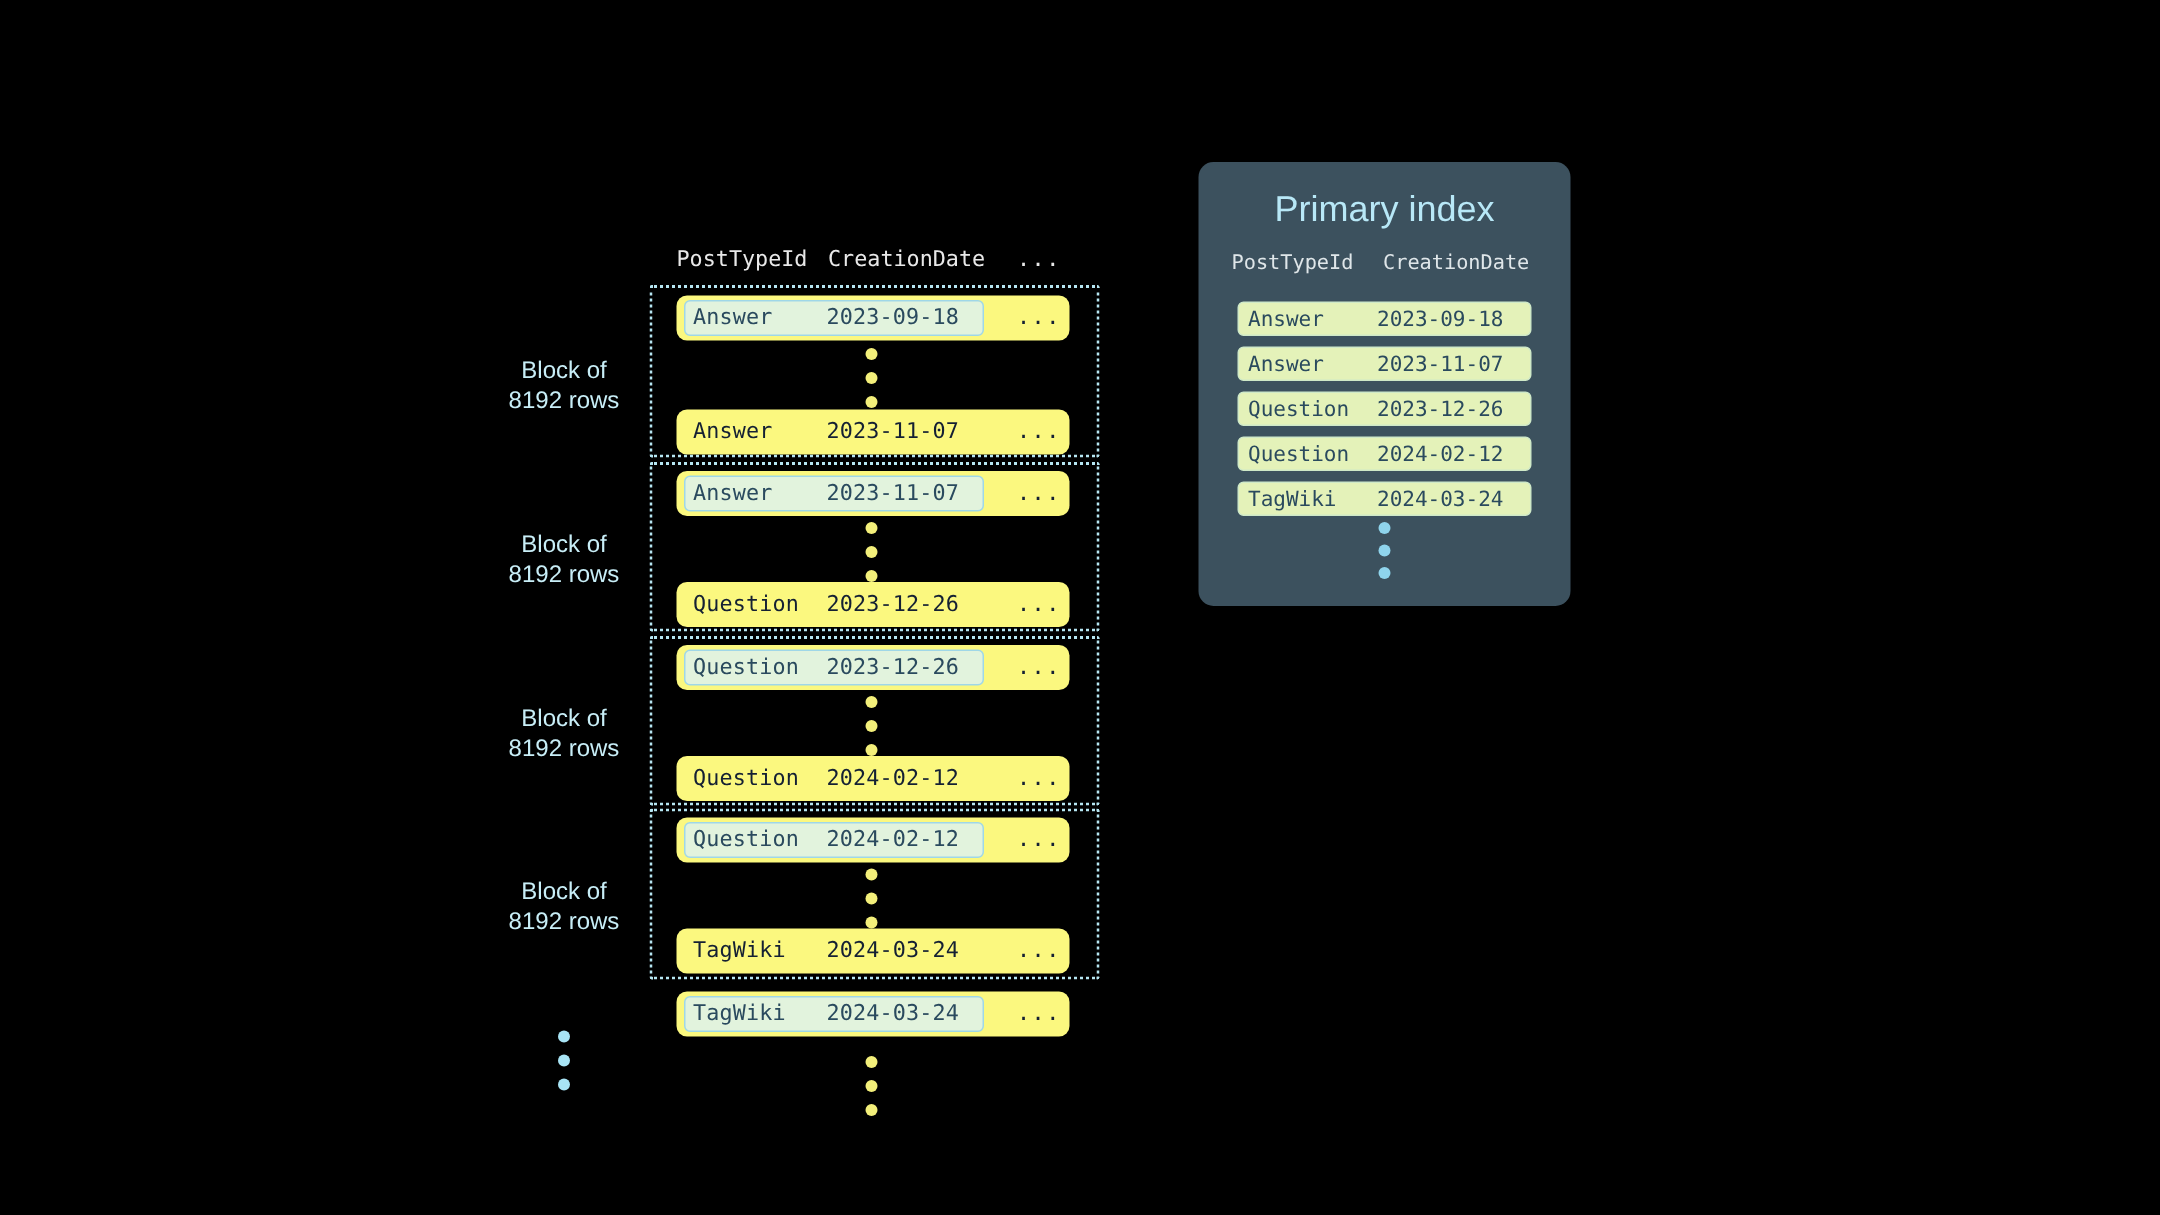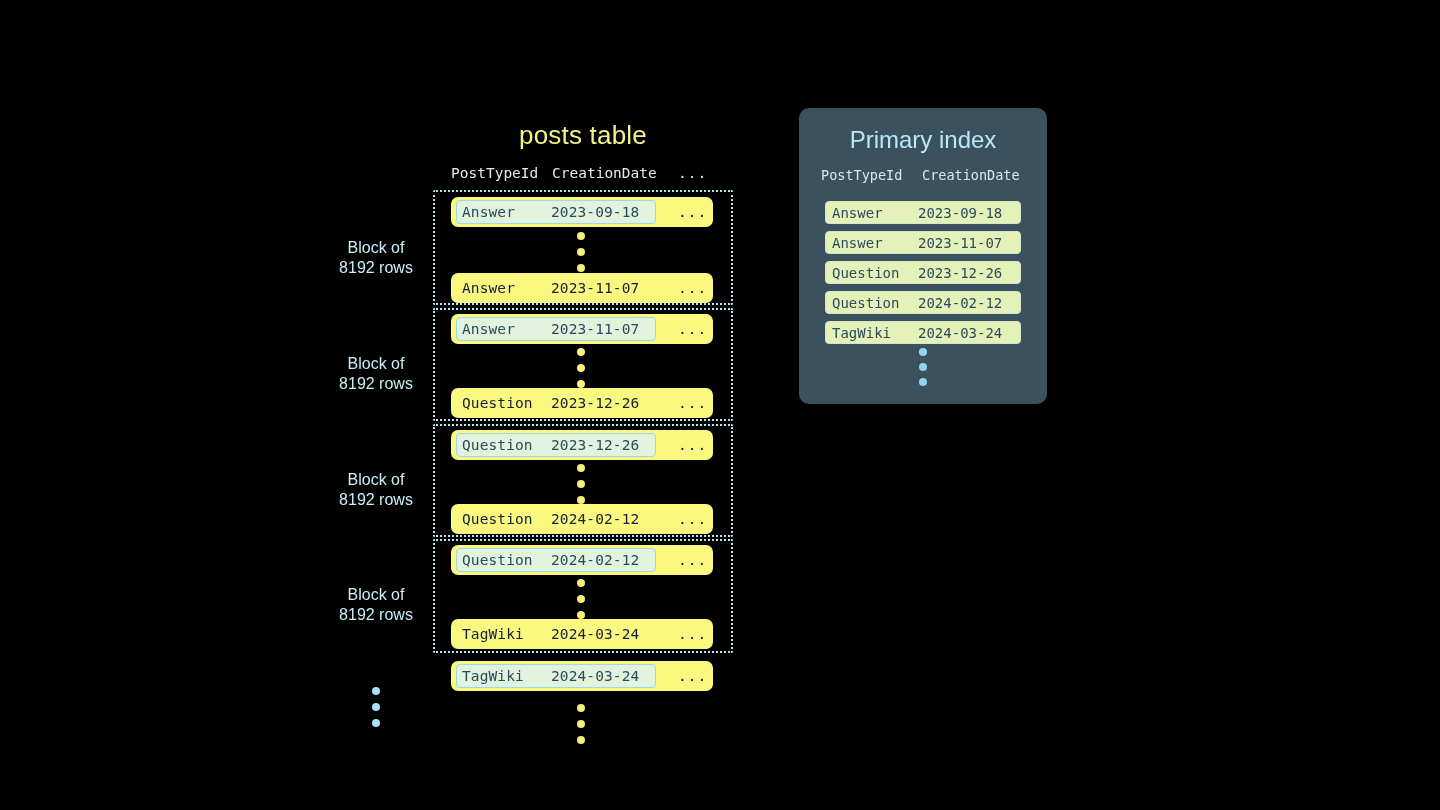--- a/index.html
+++ b/index.html
@@ -246,21 +246,20 @@
     background: #8fd4ec;
     margin-bottom: 7px;
   }
   .index-dots span:last-child { margin-bottom: 0; }
 </style>
 </head>
 <body>
 
 <div class="stage">
 
-  <div class="posts-title">posts table</div>
 
   <div class="posts-header">
     <span class="h-type">PostTypeId</span>
     <span class="h-date">CreationDate</span>
     <span class="h-dots">...</span>
   </div>
 
   <div class="block" style="top:190px; height:115px;"></div>
   <div class="block-label" style="left:306px; top:238px;">
     <div>Block of</div>

